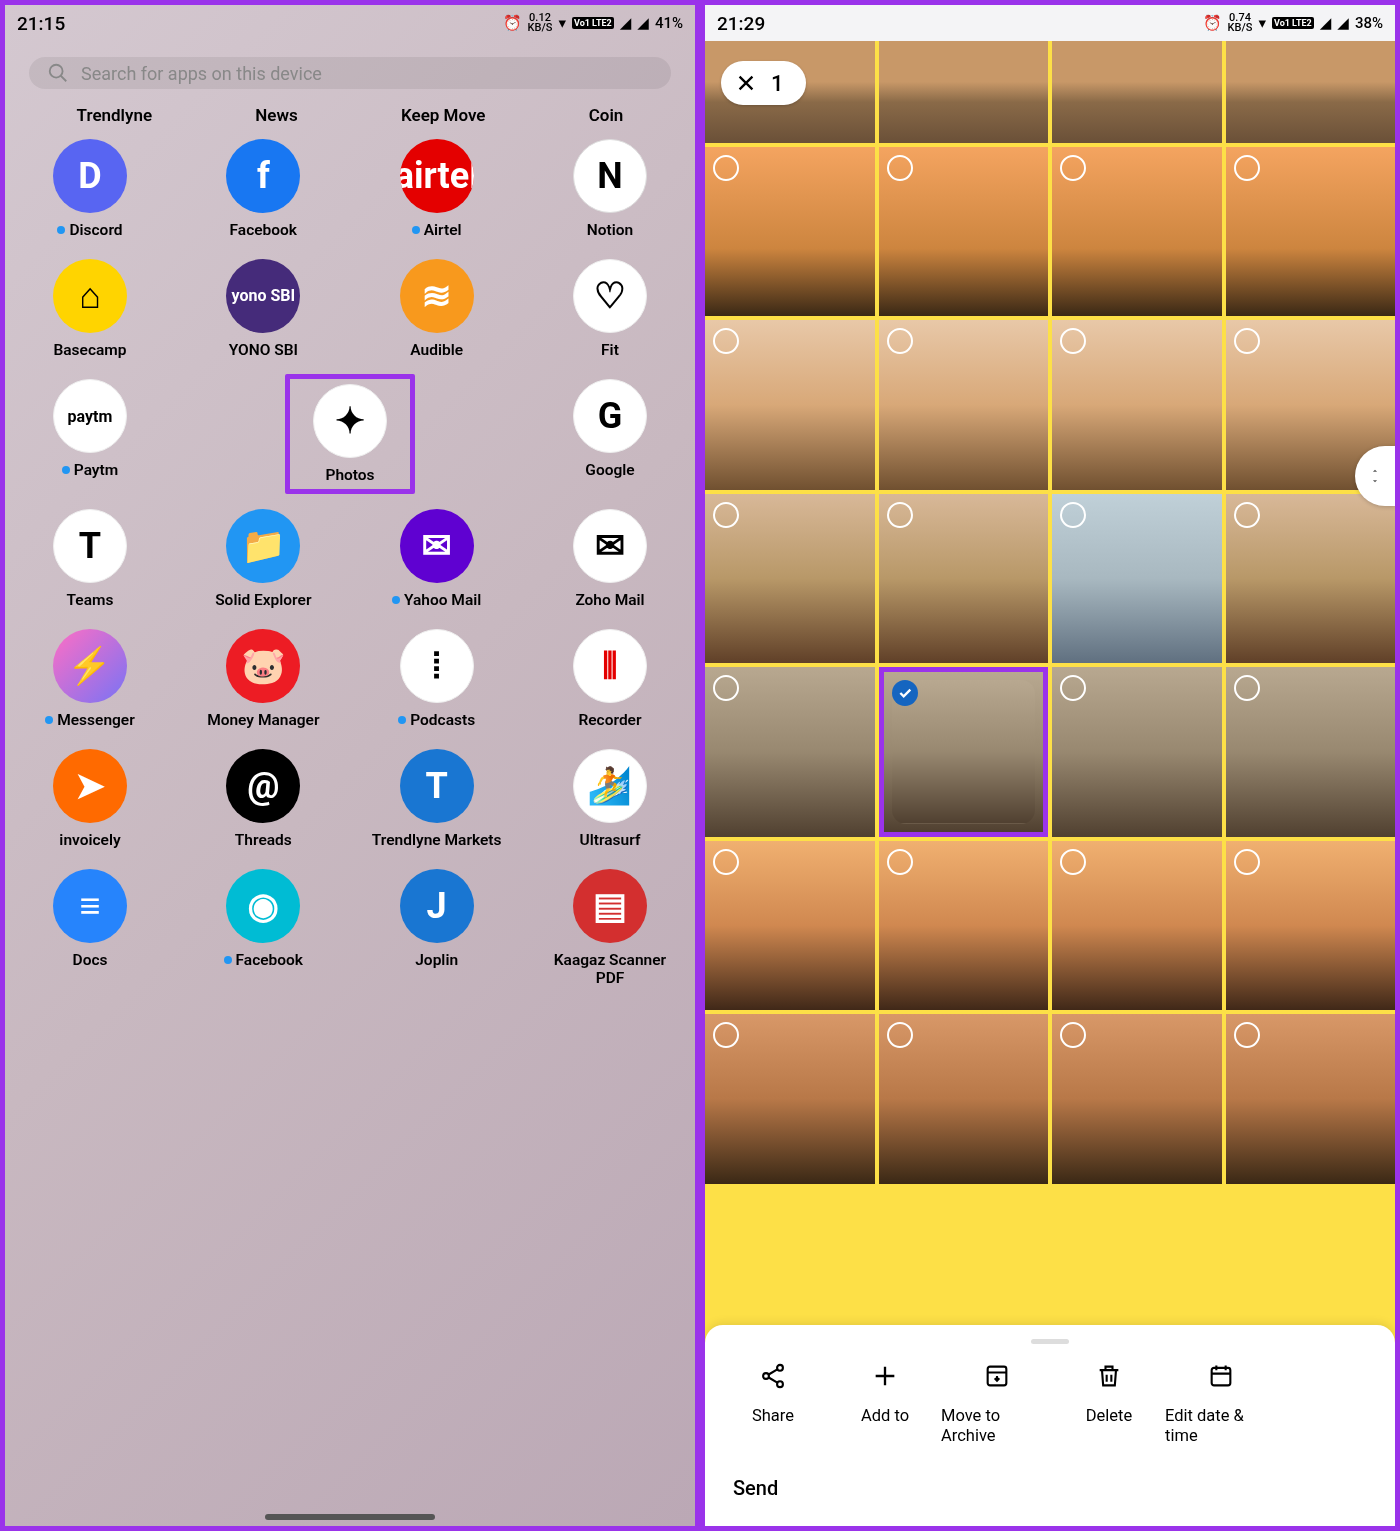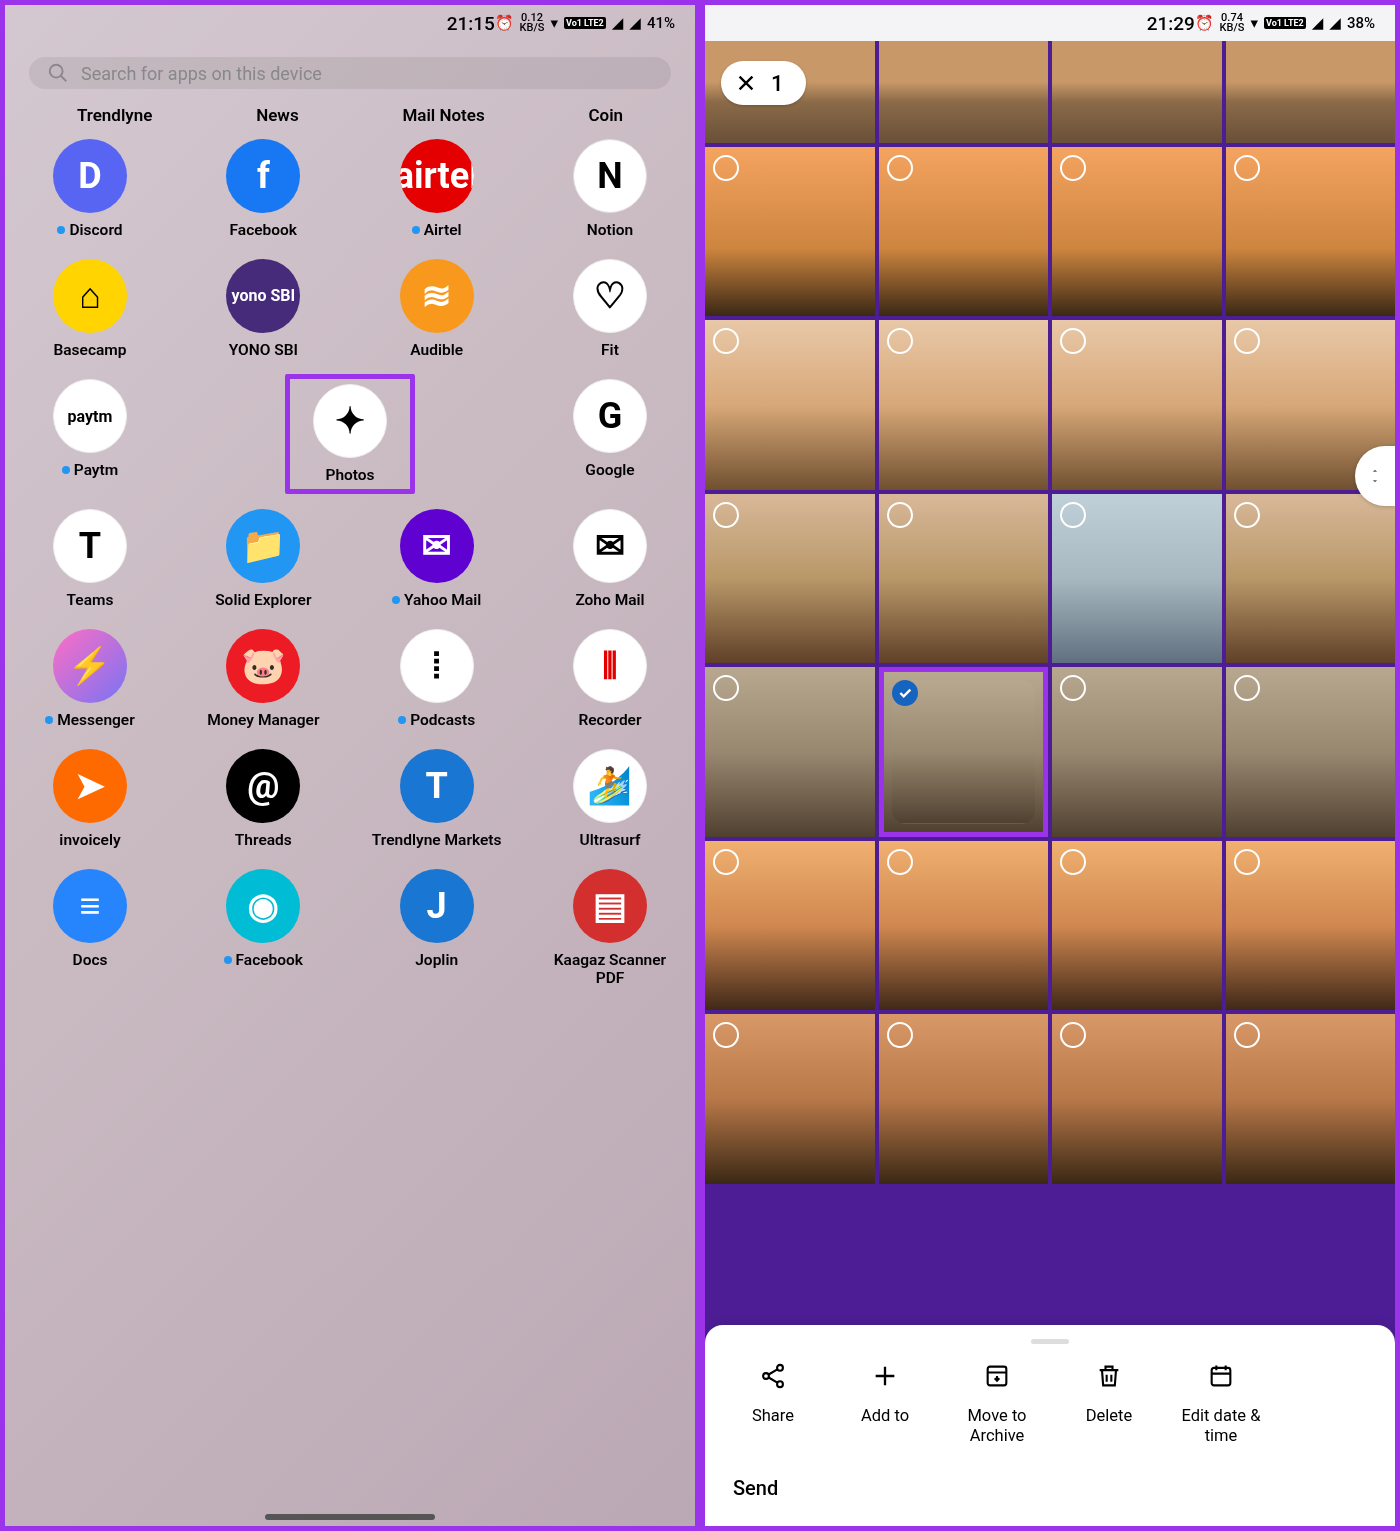--- a/index.html
+++ b/index.html
@@ -1,21 +1,21 @@
 <!DOCTYPE html>
 <html><head>
 <meta charset="utf-8">
 <style>
 *{margin:0;padding:0;box-sizing:border-box;font-family:Roboto,Arial,sans-serif}
 body{background:#fff;width:1400px;height:1531px;overflow:hidden}
 .phones{display:flex;width:100%;height:100%}
 .phone{width:50%;height:100%;border:5px solid #9a33ea;position:relative;overflow:hidden}
 .phone-left{background:linear-gradient(135deg,#d4c8d0 0%,#c8b8c0 50%,#bba8b5 100%)}
-.phone-right{background:#4c1d95}
-.statusbar{height:36px;display:flex;align-items:center;justify-content:flex-end;padding:0 20px;font-size:19px;font-weight:500;color:#000}
+.phone-right{background:#fde047}
+.statusbar{height:36px;display:flex;align-items:center;justify-content:space-between;padding:0 12px;font-size:19px;font-weight:500;color:#000}
 .statusbar .sb-right{display:flex;align-items:center;gap:6px;font-size:15px}
 .sb-icon{display:inline-block}
 .speed{font-size:11px;line-height:10px;text-align:center}
 .lte{background:#000;color:#fff;font-size:9px;padding:1px 2px;border-radius:2px;font-weight:bold}
 .searchbar{margin:16px 24px;height:32px;background:rgba(0,0,0,0.07);border-radius:24px;display:flex;align-items:center;padding:0 18px;color:#888}
 .searchbar svg{margin-right:12px}
 .searchbar span{font-size:18px}
 .folder-row{display:flex;justify-content:space-around;padding:0 20px;margin-top:6px;margin-bottom:14px}
 .folder-row span{font-size:17px;font-weight:600;color:#000}
 .apps-grid{padding:0 20px}
@@ -66,21 +66,21 @@
 .sel-circle{position:absolute;top:8px;left:8px;width:26px;height:26px;border:2.5px solid #fff;border-radius:50%}
 .sel-checked{background:#1565c0;border:none;display:flex;align-items:center;justify-content:center}
 .photo.selected{border:5px solid #9a33ea;box-sizing:border-box}
 .photo.selected .inner{position:absolute;inset:8px;border-radius:14px;background-size:cover;background-position:center}
 .scroll-handle{position:absolute;right:0;top:405px;width:40px;height:60px;background:#fff;border-radius:30px 0 0 30px;display:flex;flex-direction:column;align-items:center;justify-content:center;box-shadow:0 1px 4px rgba(0,0,0,0.2);z-index:5}
 .bottom-sheet{position:absolute;left:0;right:0;bottom:0;background:#fff;border-radius:18px 18px 0 0;padding:14px 0 18px;box-shadow:0 -2px 10px rgba(0,0,0,0.1)}
 .sheet-handle{width:38px;height:5px;background:#ddd;border-radius:3px;margin:0 auto 18px}
 .action-row{display:flex;padding:0 12px;overflow:hidden}
 .action{flex:0 0 112px;display:flex;flex-direction:column;align-items:center;gap:12px}
 .action svg{width:28px;height:28px}
-.action-label{font-size:16.5px;color:#000;text-align:center;line-height:20px}
+.action-label{font-size:16.5px;color:#000;text-align:left;line-height:20px}
 .send-label{font-size:20px;font-weight:500;padding:30px 28px 8px}
 
 .g1{background:linear-gradient(#c89868 40%,#8a6a48 60%,#6a5038)}
 .g2{background:linear-gradient(#f4a460,#cd853f 60%,#3a2815)}
 .g3{background:linear-gradient(#e8c8a8,#d8a878 50%,#705030)}
 .g4{background:linear-gradient(#d8b898,#b89868 50%,#604028)}
 .g5{background:linear-gradient(#c0d0d8,#a8b8c0 50%,#607080)}
 .g6{background:linear-gradient(#b8a890,#988870 50%,#504030)}
 .g7{background:linear-gradient(#f0b070,#d08850 50%,#402818)}
 .g8{background:linear-gradient(#d89868,#b87848 50%,#3a2815)}
@@ -106,21 +106,21 @@
     <div class="searchbar">
       <svg width="22" height="22" viewBox="0 0 24 24" fill="none" stroke="#888" stroke-width="2">
           <circle cx="10" cy="10" r="7"></circle>
           <path d="m21 21-6-6"></path>
         </svg>
       <span>Search for apps on this device</span>
     </div>
     <div class="folder-row">
       <span>Trendlyne</span>
       <span>News</span>
-      <span>Mail Notes</span>
+      <span>Keep Move</span>
       <span>Coin</span>
     </div>
     <div class="apps-grid" id="apps-grid">
         <div class="app-row">
           <div class="app-cell">
             <div class="app-icon ic-discord">D</div>
             <div class="app-label">
               <span class="dot"></span>
               <span>Discord</span>
             </div>

